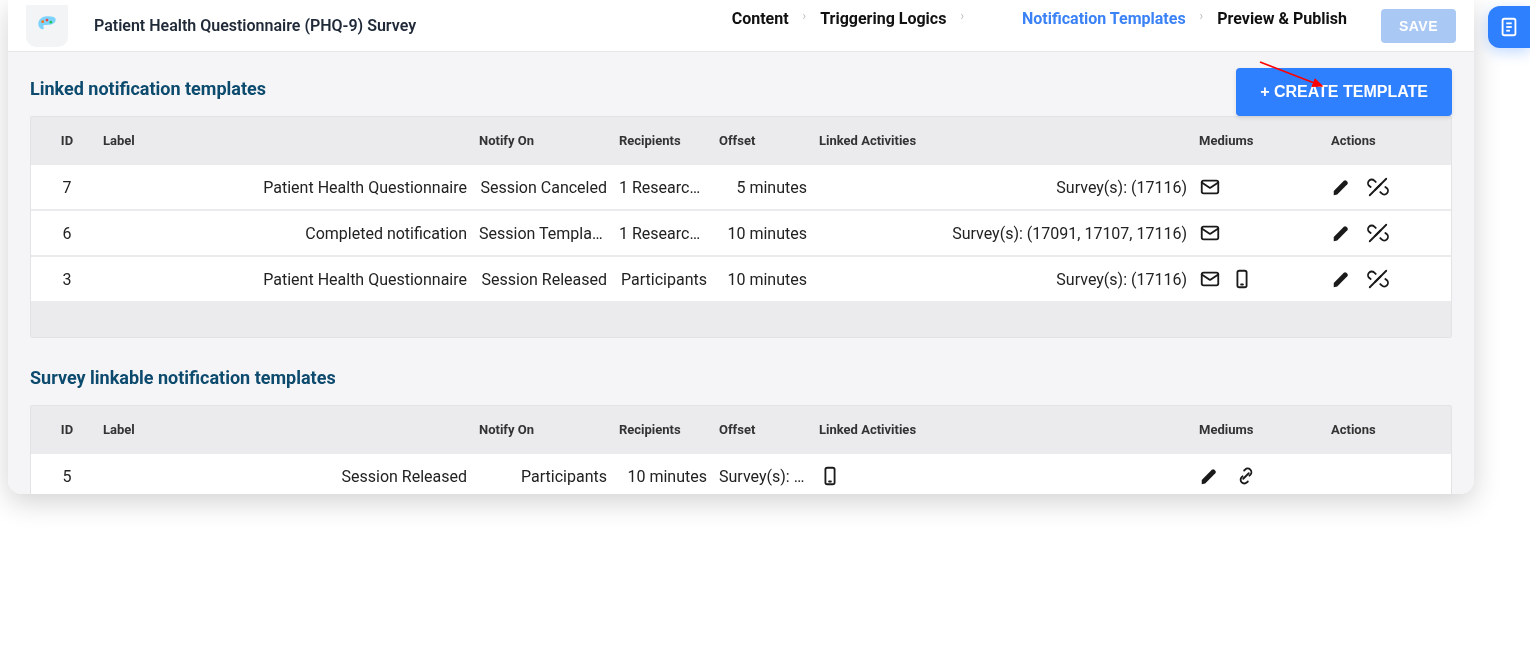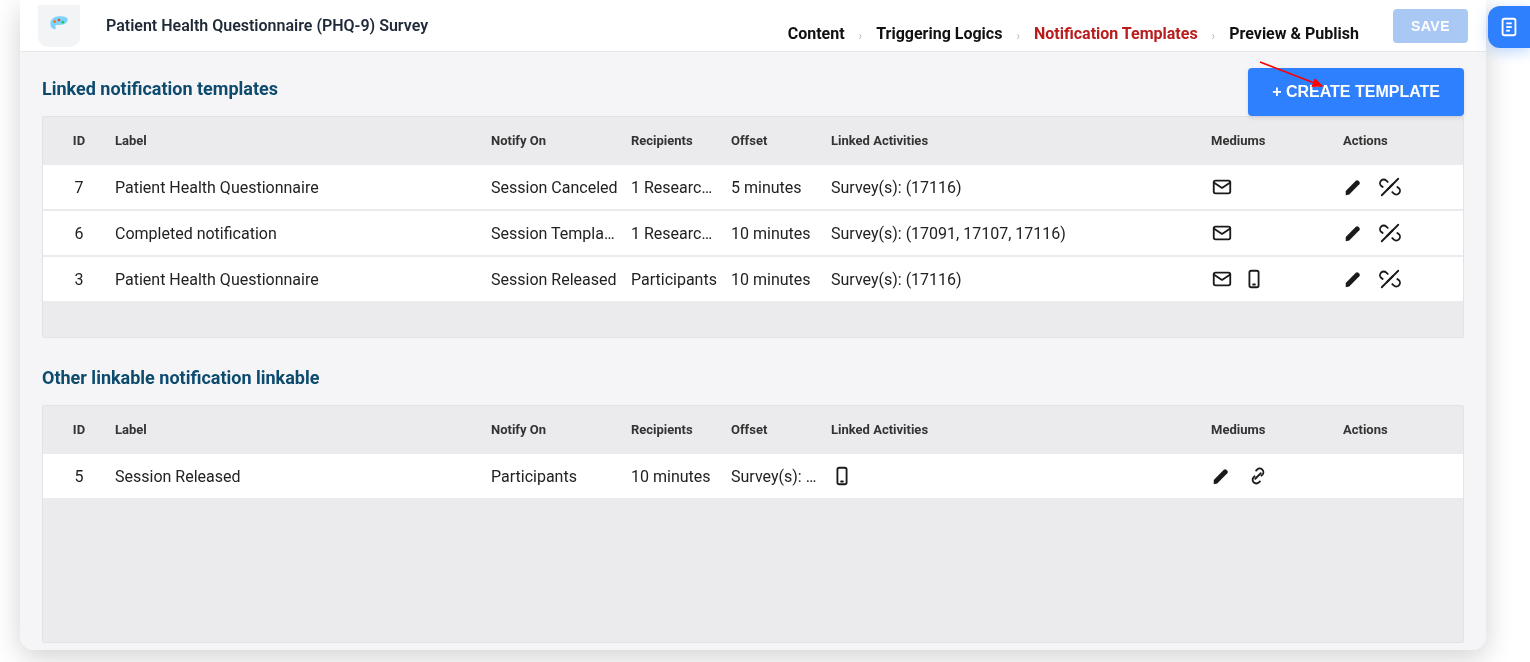--- a/index.html
+++ b/index.html
@@ -1,45 +1,45 @@
 <!DOCTYPE html>
 <html><head>
 <meta charset="utf-8">
 <style>
   * { box-sizing: border-box; }
   html, body { margin:0; padding:0; font-family: -apple-system, BlinkMacSystemFont, "Segoe UI", Roboto, Helvetica, Arial, sans-serif; background:#fff; }
   body { width:1530px; height:662px; position:relative; overflow:hidden; }
 
-  .page-card { position:absolute; left:20px; top:0; width:1466px; height:650px; background:#fff; border-radius:0 0 14px 14px; box-shadow:0 8px 28px rgba(0,0,0,.18); overflow:hidden; }
+  .page-card { position:absolute; left:8px; top:0; width:1466px; height:494px; background:#fff; border-radius:0 0 14px 14px; box-shadow:0 8px 28px rgba(0,0,0,.18); overflow:hidden; }
 
   .header { display:flex; align-items:center; height:52px; padding:0 18px; border-bottom:1px solid #e7e7e9; }
   .logo-box { width:42px; height:42px; border-radius:0 0 10px 10px; background:#f3f4f6; display:flex; align-items:center; justify-content:center; margin-right:26px; }
   .logo-box svg { width:26px; height:26px; }
   .title { font-size:16px; font-weight:600; color:#1f2937; }
 
-  .nav { margin-left:auto; display:flex; align-items:flex-end; gap:14px; }
+  .nav { margin-left:auto; display:flex; align-items:flex-start; gap:14px; }
   .nav-step { font-size:16px; font-weight:700; color:#111; cursor:pointer; }
-  .nav-step.active { color:#b91c1c; }
+  .nav-step.active { color:#3b82f6;margin-left:44px; }
   .nav-sep { color:#bbb; font-size:12px; user-select:none; }
   .save-btn { margin-left:20px; height:34px; padding:0 18px; font-size:14px; font-weight:700; letter-spacing:.5px; color:#fff; background:#a9c8f4; border:none; border-radius:4px; cursor:pointer; }
 
   .floating-btn { position:absolute; right:0; top:6px; width:42px; height:42px; background:#2f80ff; border-radius:12px 0 0 12px; display:flex; align-items:center; justify-content:center; cursor:pointer; box-shadow:0 4px 14px rgba(47,128,255,.3); }
   .floating-btn svg { width:22px; height:22px; stroke:#fff; }
 
   .body-area { position:absolute; left:0; right:0; top:52px; bottom:0; background:#f5f5f7; padding:0; overflow:hidden; }
 
   .section-title { font-size:18px; font-weight:700; color:#0c4a6e; padding:26px 0 14px 22px; }
 
   .table-wrap { margin:3px 22px; border:1px solid #e3e3e6; background:#ebebee; border-radius:2px; }
 
   .thead, .trow { display:grid; grid-template-columns:60px 376px 140px 100px 100px 380px 132px 140px; align-items:center; }
   .thead { height:46px; font-size:13px; font-weight:700; color:#333; padding-left:6px;}
   .thead .cell { padding:0 6px; }
   .trow { height:46px; background:#fff; font-size:16px; color:#222; padding-left:6px; border-top:2px solid #ebebee; }
-  .trow .cell { padding:0 6px; white-space:nowrap; overflow:hidden; text-overflow:ellipsis; }
+  .trow .cell { padding:0 6px; white-space:nowrap; overflow:hidden; text-overflow:ellipsis;text-align:right; }
   .trow .cell.id { text-align:center; }
 
   .linked-table-body-space { height:36px; background:#ebebee; }
   .other-table-body-space { height:144px; background:#ebebee; }
 
   .mediums-cell { display:flex; align-items:center; gap:10px; }
   .actions-cell { display:flex; align-items:center; gap:14px; }
   .icon { width:22px; height:22px; display:inline-flex; align-items:center; justify-content:center; }
   .icon svg { width:22px; height:22px; stroke:#1a1a1a; fill:none; stroke-width:2; stroke-linecap:round; stroke-linejoin:round; }
   .icon.fill svg { fill:#1a1a1a; stroke:none; }
@@ -177,21 +177,21 @@
                 <svg viewBox="0 0 24 24">
                   <use href="#svg-unlink"></use>
                 </svg>
               </span>
             </div>
           </div>
         </div>
       <div class="linked-table-body-space"></div>
     </div>
 
-    <div class="section-title">Other linkable notification linkable</div>
+    <div class="section-title">Survey linkable notification templates</div>
 
     <div class="table-wrap">
       <div class="thead">
         <div class="cell" style="text-align:center">ID</div>
         <div class="cell">Label</div>
         <div class="cell">Notify On</div>
         <div class="cell">Recipients</div>
         <div class="cell">Offset</div>
         <div class="cell">Linked Activities</div>
         <div class="cell">Mediums</div>

